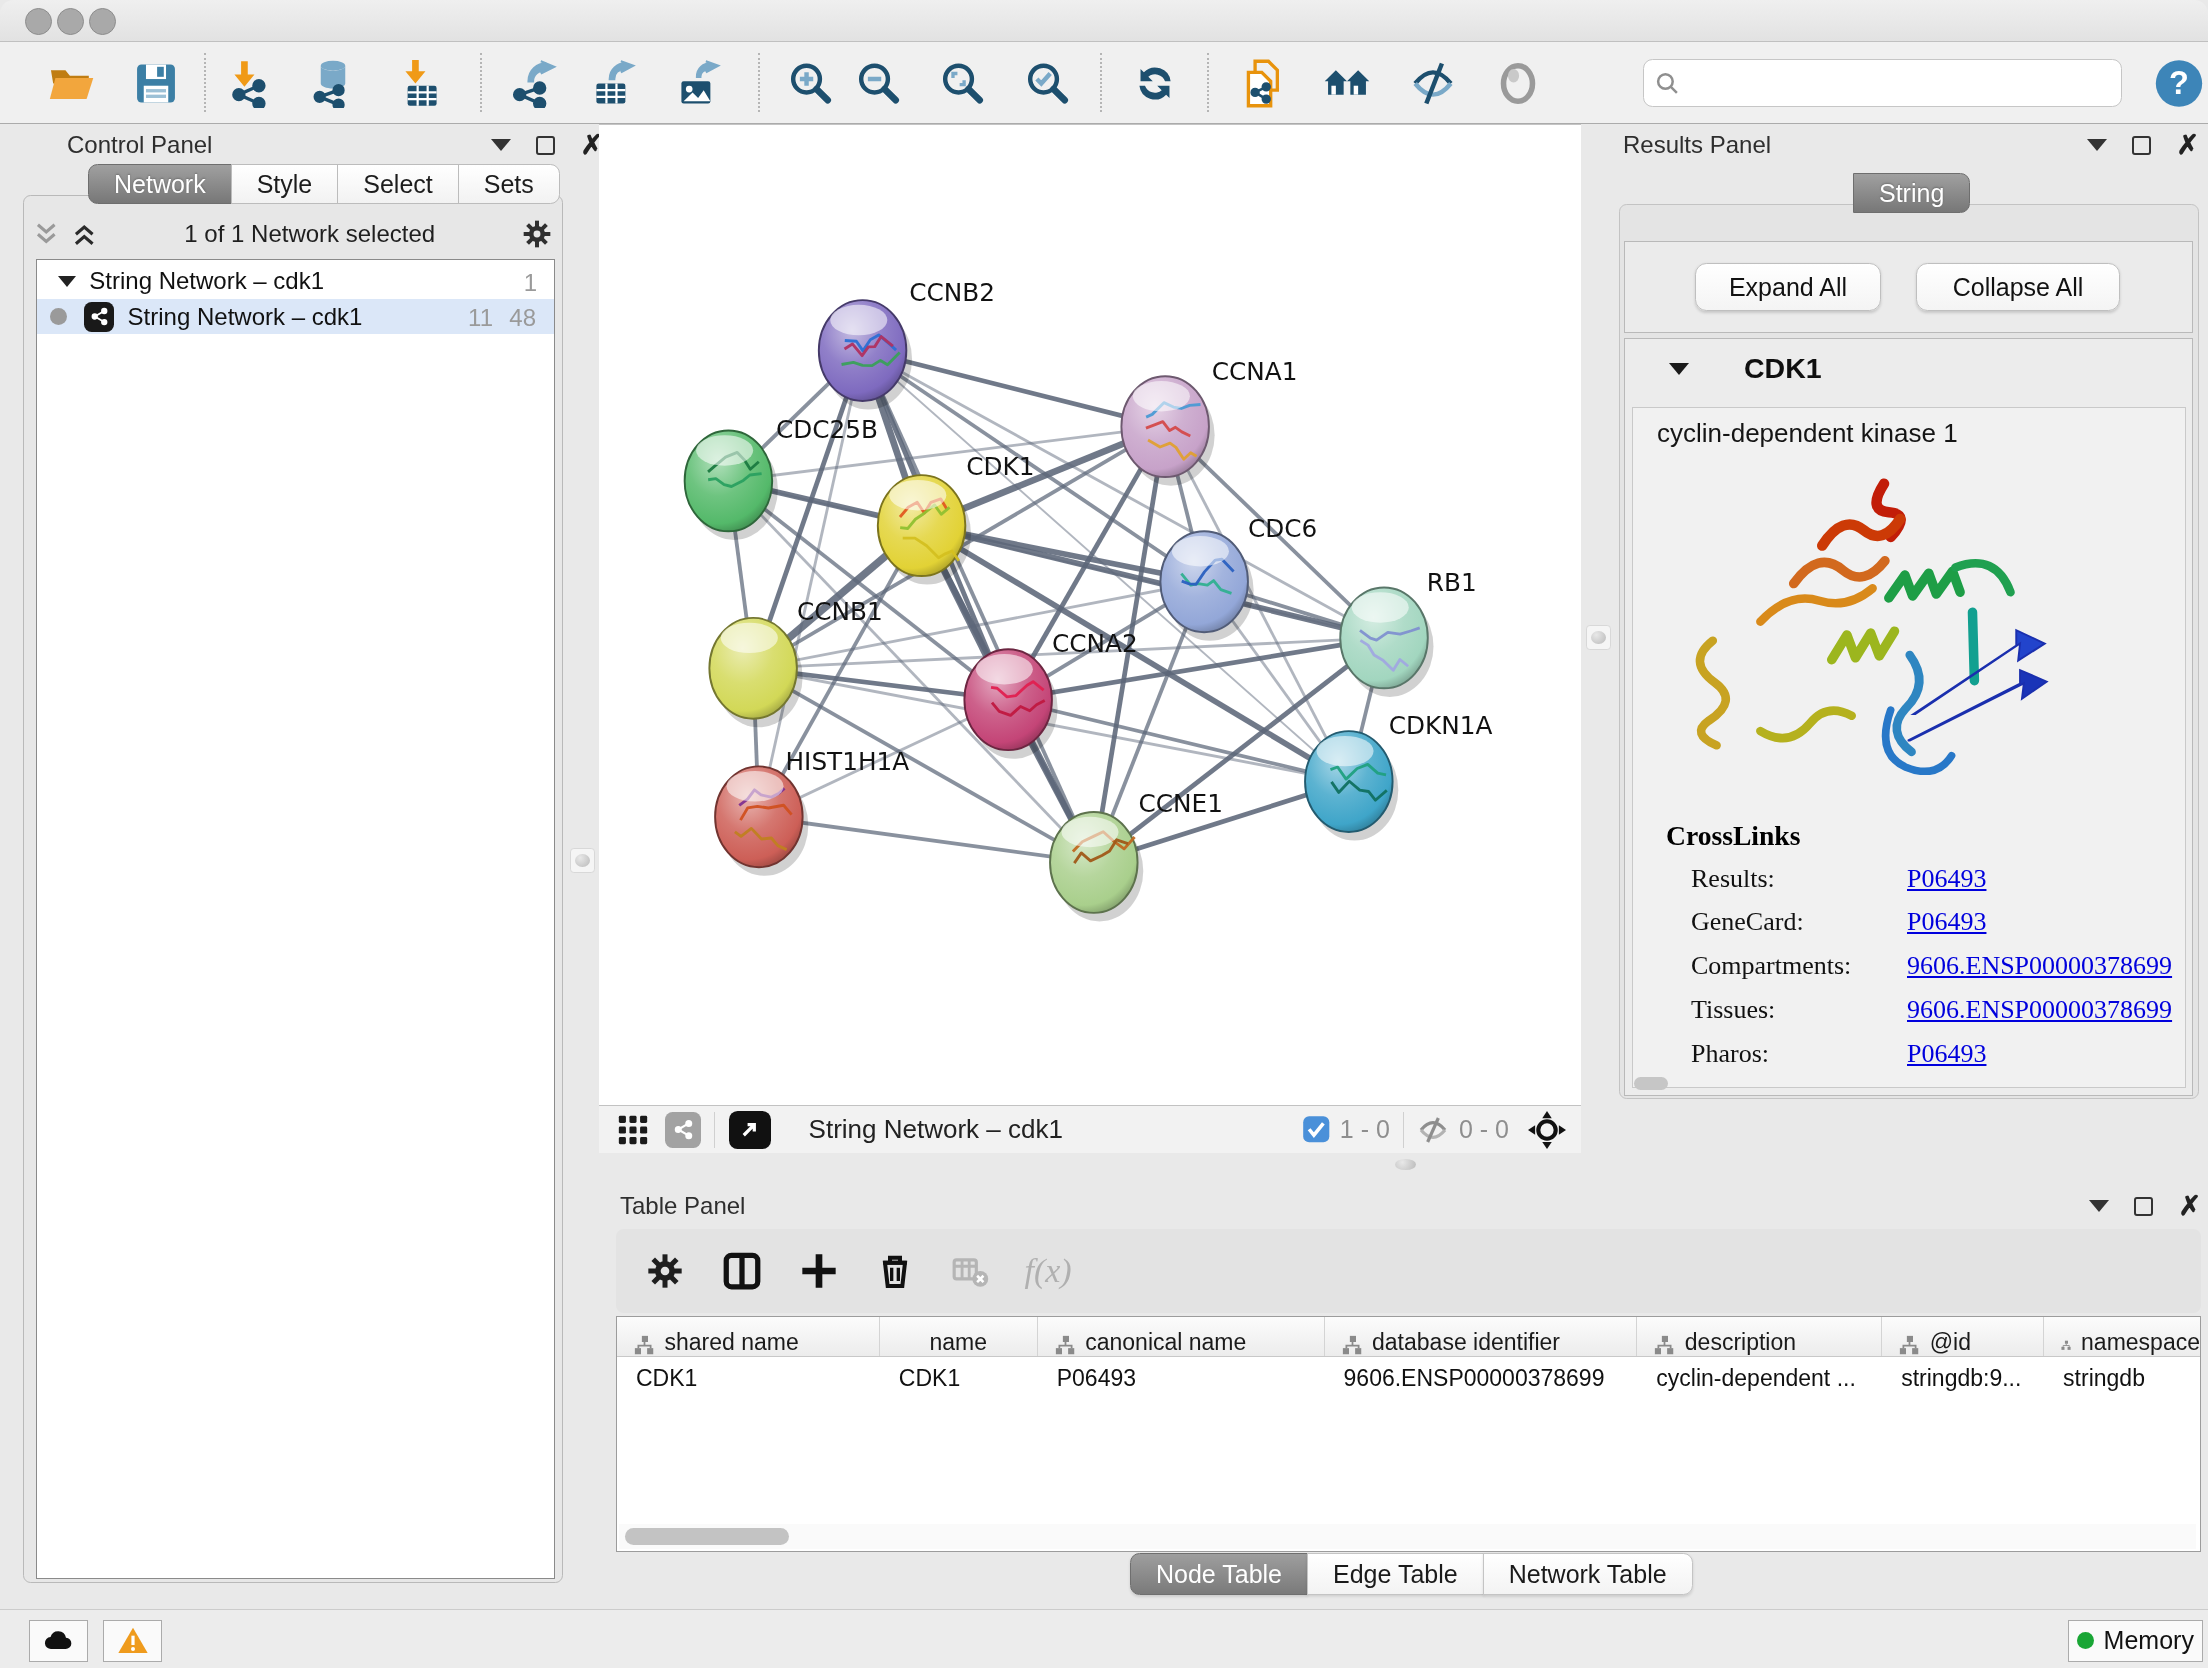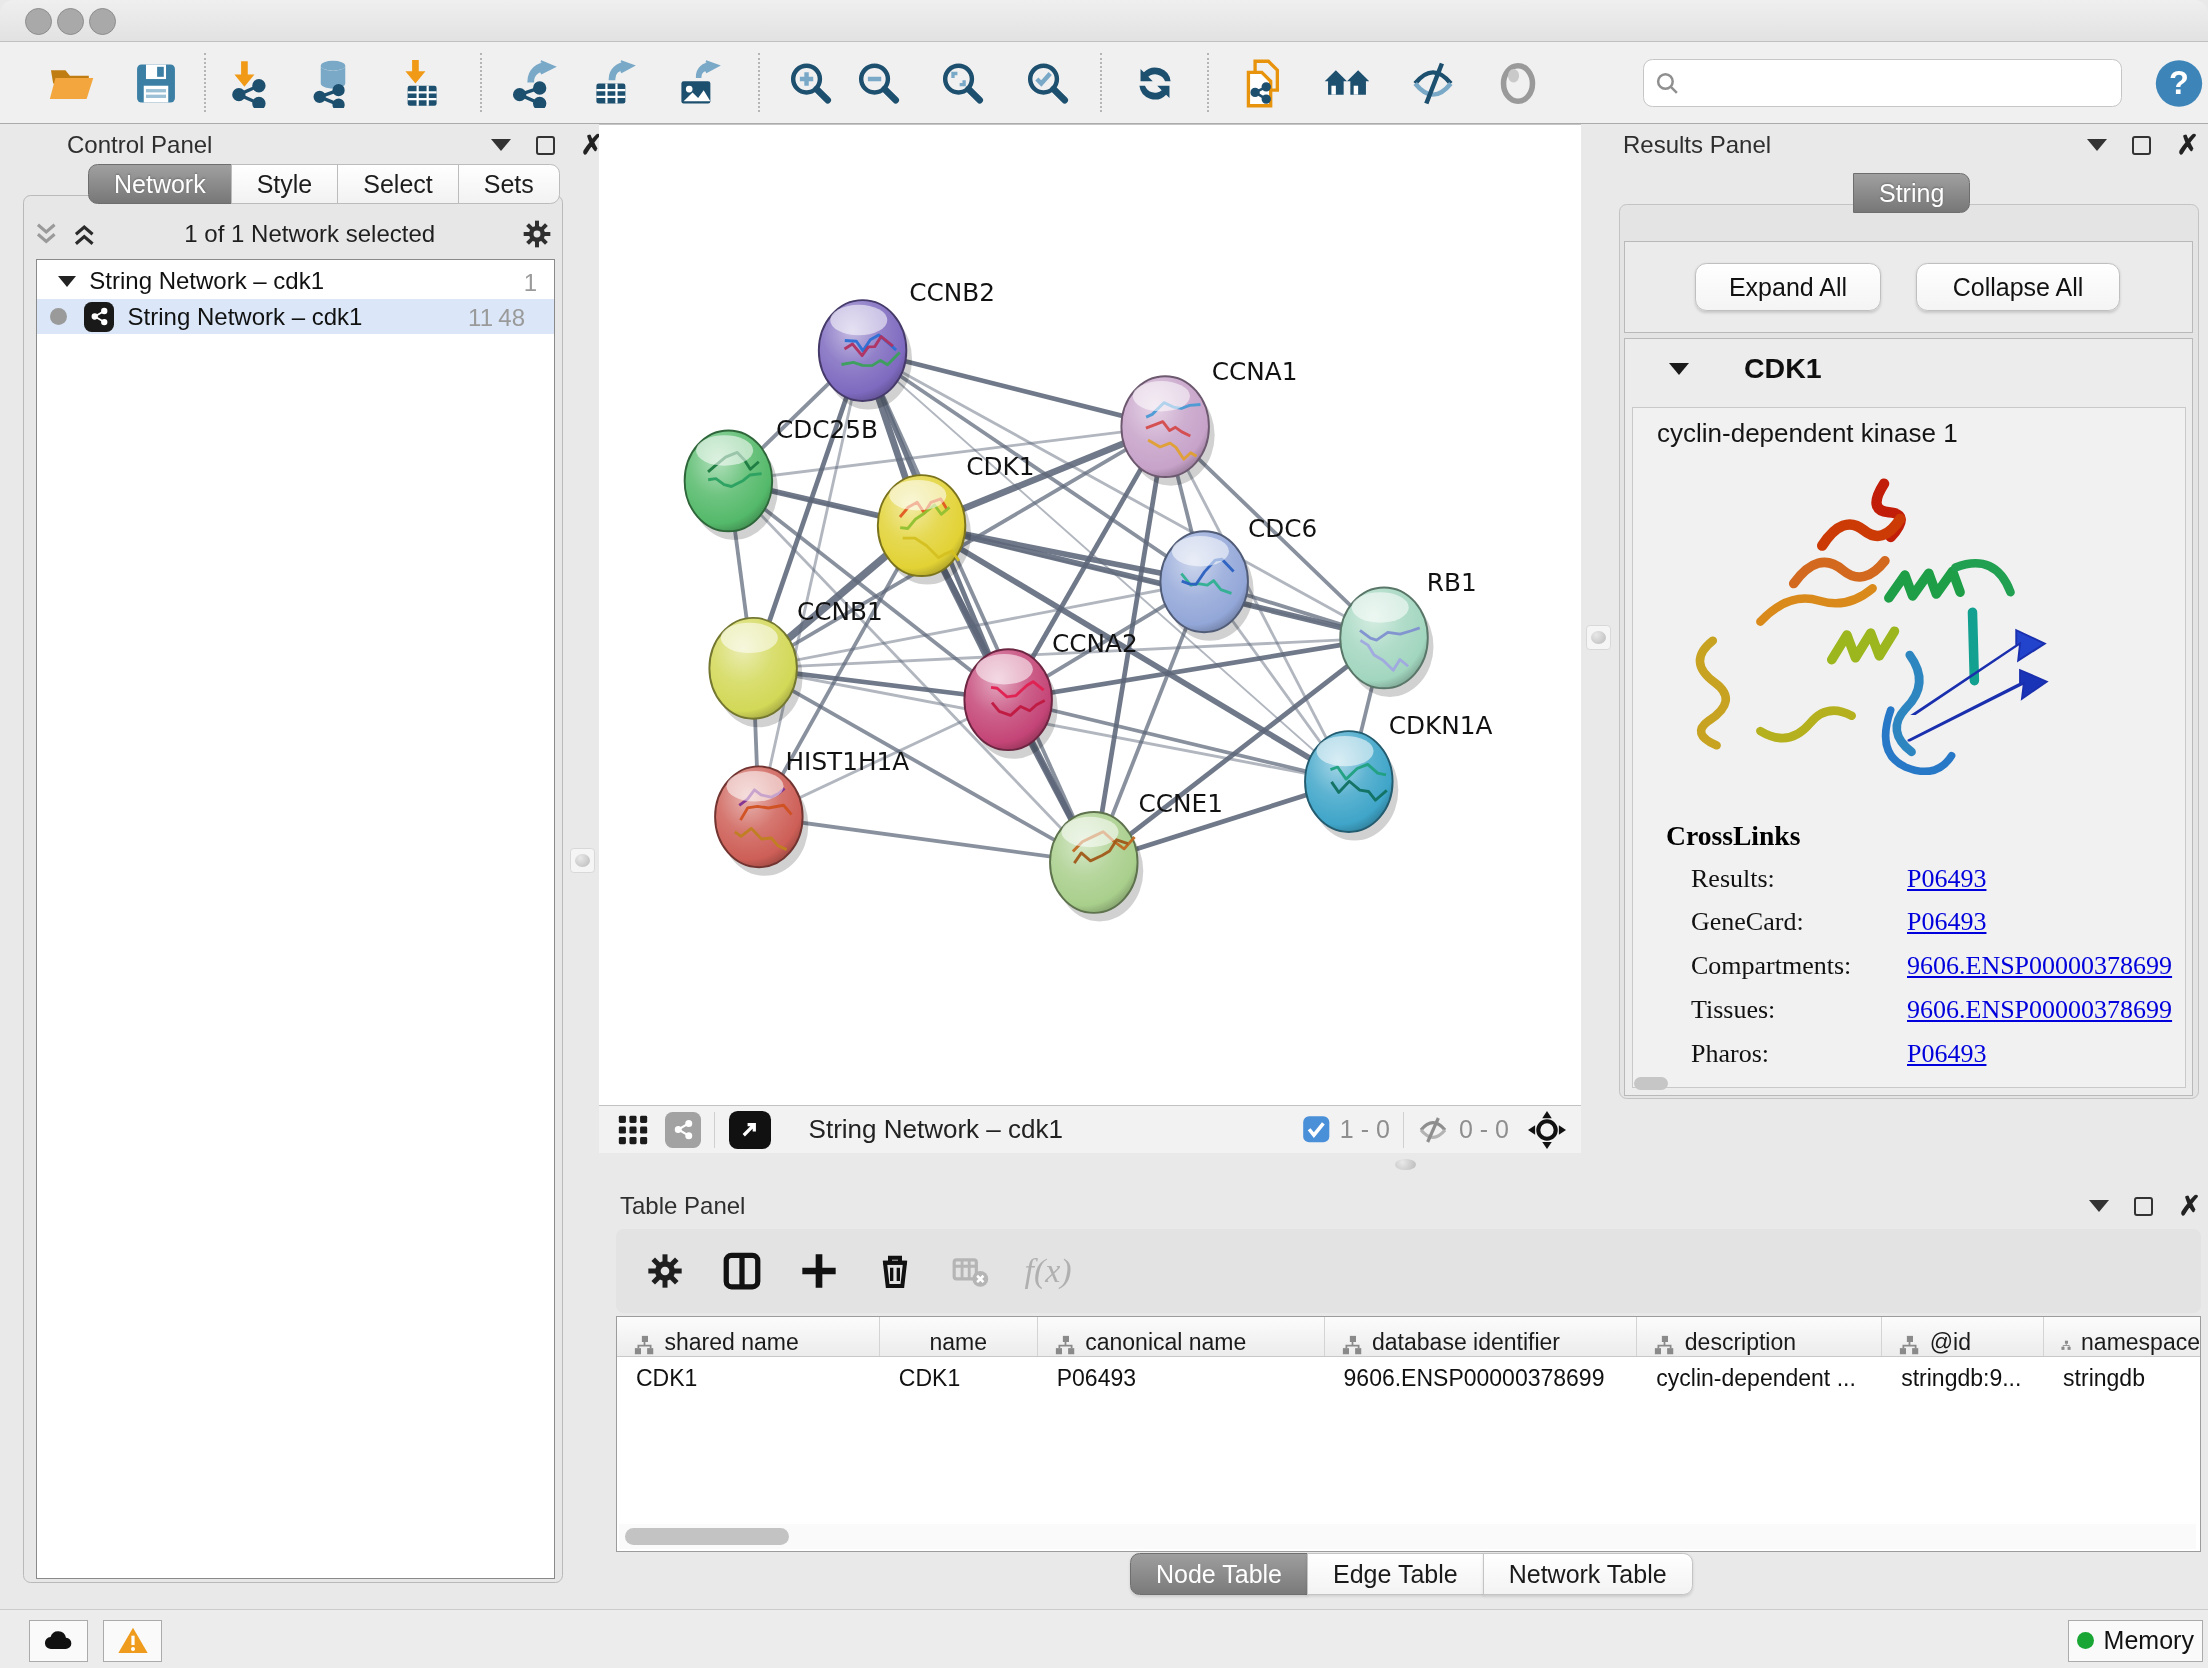--- a/index.html
+++ b/index.html
@@ -347,21 +347,21 @@
             <circle cx="6" cy="12" r="2.8"></circle>
             <circle cx="18" cy="5" r="2.8"></circle>
             <circle cx="18" cy="19" r="2.8"></circle>
             <path d="M6 12L18 5M6 12l12 7" fill="none"></path>
           </g>
         </svg>
     </span>
     <span style="margin-left:13.3px">String Network – cdk1</span>
   </div>
   <span class="tree-num" style="top:44px; right:61px;">11</span>
-  <span class="tree-num" style="top:44px; right:29px;">48</span>
+  <span class="tree-num" style="top:44px; right:18px;">48</span>
 </div>
 
 <div class="net-canvas">
   <svg id="net-svg" width="982" height="982" viewBox="0 0 1032 1032">
       <defs>
         <radialGradient id="ng0" cx="38%" cy="30%" r="78%">
           <stop offset="0%" stop-color="rgb(197,188,226)"></stop>
           <stop offset="45%" stop-color="rgb(145,128,201)"></stop>
           <stop offset="80%" stop-color="#7e6abf"></stop>
           <stop offset="100%" stop-color="rgb(88,74,134)"></stop>

